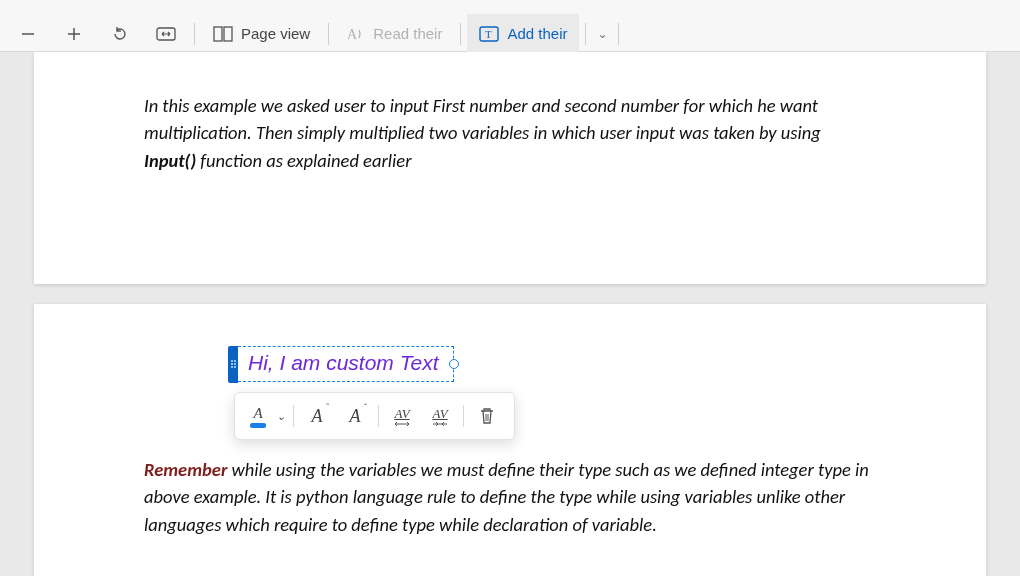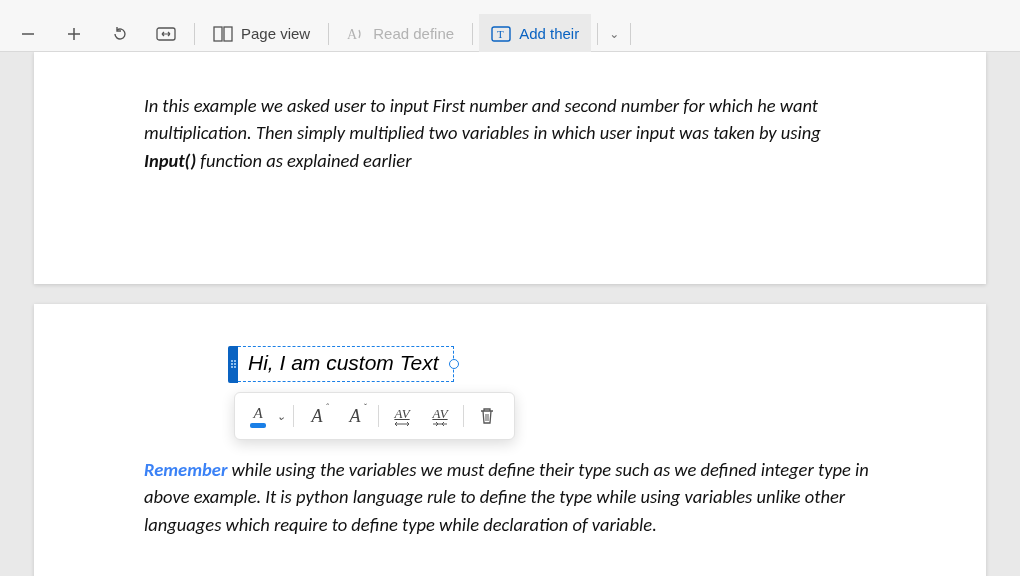--- a/index.html
+++ b/index.html
@@ -77,21 +77,21 @@
     position: relative;
     padding: 40px 110px 0 110px;
   }
   .para {
     font-size: 18.5px;
     line-height: 1.48;
     color: #111;
     font-family: "Segoe UI", "Calibri", Arial, sans-serif;
   }
   .para b { font-weight: 700; }
-  .remember { color: #3b82f6; font-weight: 700; }
+  .remember { color: #7f1d1d; font-weight: 700; }
 
   
   .textbox-wrap {
     position: absolute;
     left: 204px;
     top: 42px;
   }
   .textbox {
     display: inline-flex;
     align-items: center;
@@ -115,21 +115,21 @@
   .grip-dots span { width:2px;height:2px;background:#bfe0ff;border-radius:50%; }
   .textbox .handle {
     position: absolute;
     right: -6px; top: 50%; transform: translateY(-50%);
     width: 10px; height: 10px;
     border: 1.5px solid #1a7fe6;
     background: #fff;
     border-radius: 50%;
   }
   .textbox-text {
-    color: #000000;
+    color: #6d28d9;
     font-size: 21px;
     font-family: Arial, sans-serif;
   }
 
   
   .fmt {
     position: absolute;
     left: 200px;
     top: 88px;
     height: 48px;
@@ -204,21 +204,21 @@
     <span class="tlabel">Page view</span>
   </button>
   <div class="tsep"></div>
   <button class="tbtn disabled">
     <span class="icon">
       <svg width="18" height="18" viewBox="0 0 18 18">
           <text x="0" y="14" font-size="14" fill="#b3b3b3" font-family="serif">A</text>
           <path d="M12 5 q2 4 0 8" fill="none" stroke="#b3b3b3" stroke-width="1.2"></path>
         </svg>
     </span>
-    <span class="tlabel">Read define</span>
+    <span class="tlabel">Read their</span>
   </button>
   <div class="tsep"></div>
   <button class="tbtn active">
     <span class="icon">
       <svg width="20" height="16" viewBox="0 0 20 16">
           <rect x="1" y="1" width="18" height="14" rx="2" fill="none" stroke="#0a63c2" stroke-width="1.4"></rect>
           <text x="6" y="12" font-size="11" fill="#0a63c2" font-family="serif">T</text>
         </svg>
     </span>
     <span class="tlabel">Add their</span>

